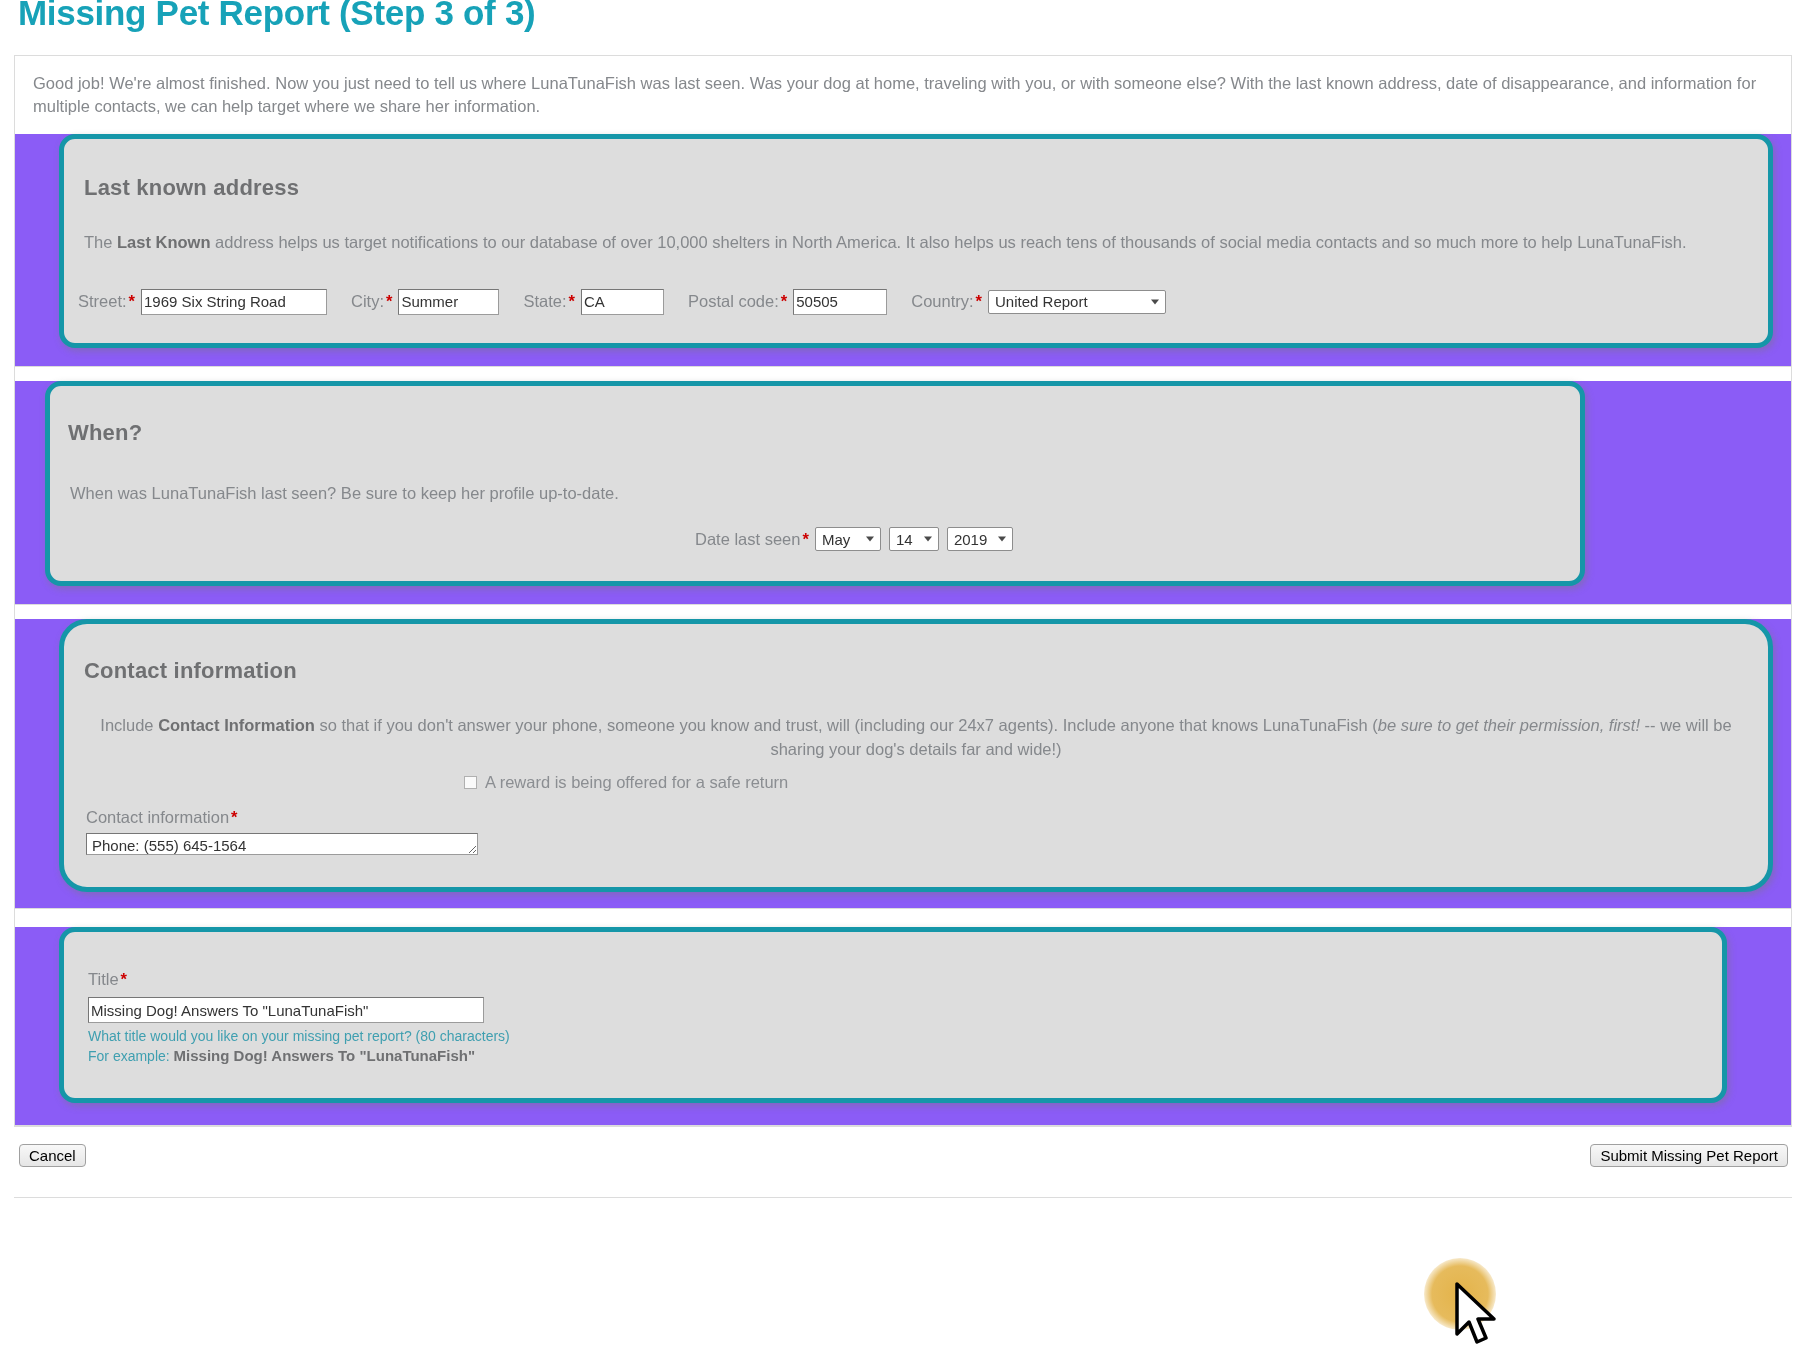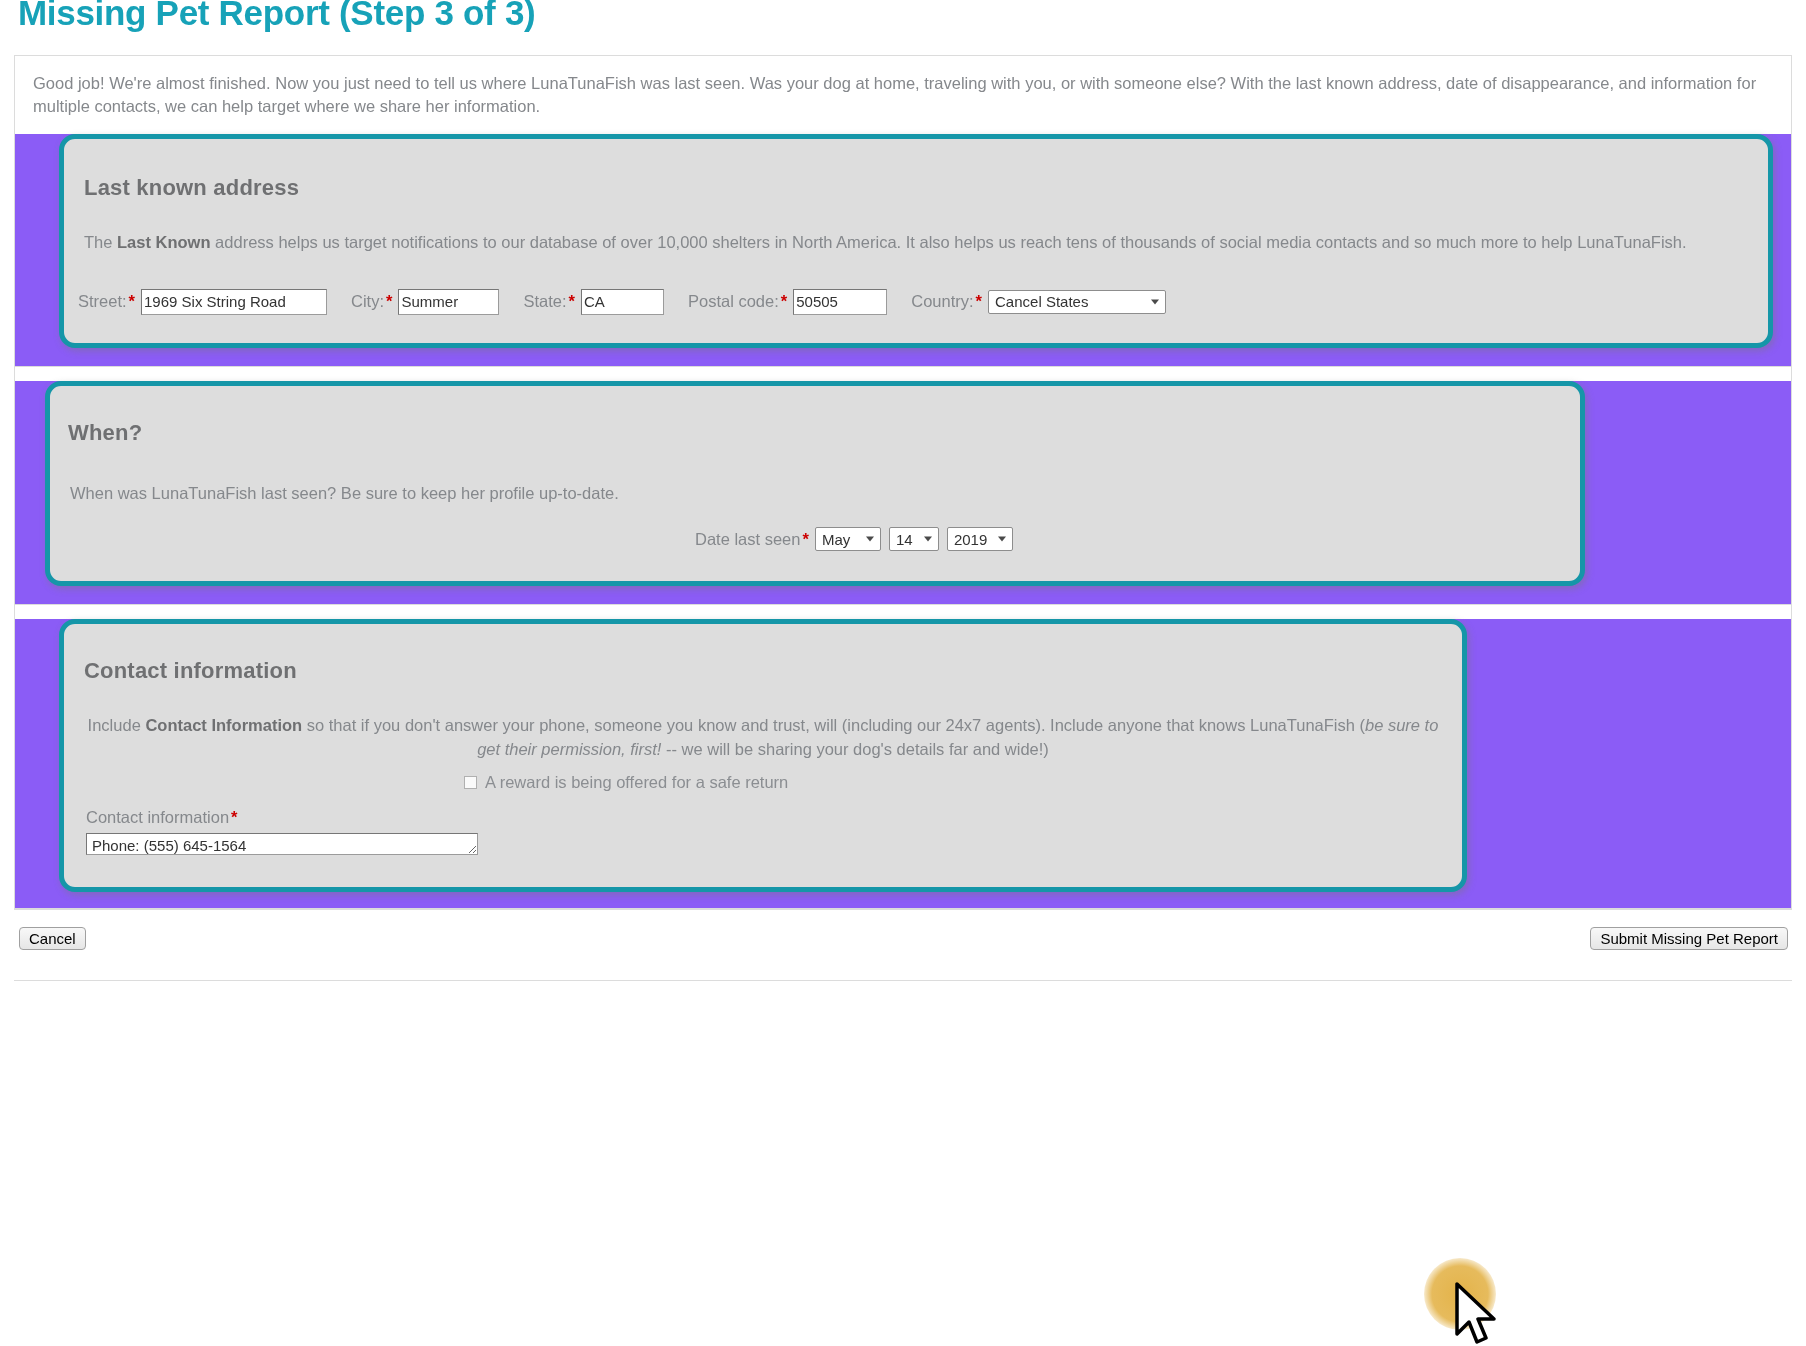--- a/index.html
+++ b/index.html
@@ -162,22 +162,23 @@
     display: flex;
     align-items: center;
     justify-content: flex-start;
     margin: 22px 0 0 645px;
   }
   .date-row .field-label { font-size: 16.5px; }
 
   
   #panel-contact {
     margin: 14px 46px 16px 44px;
-    width: 1408px;
+    width: 1714px;
     padding: 26px 0 28px 0;
+    border-radius: 28px;
   }
   #panel-contact .panel-title { margin: 8px 0 0 20px; }
   #panel-contact .panel-desc  { margin: 30px 20px 0 20px; text-align: center; }
 
   .reward-row {
     display: flex;
     align-items: center;
     margin: 12px 0 0 400px;
     font-size: 16.5px;
     color: #8b8e92;
@@ -313,21 +314,21 @@
         <input type="text" class="w-city" value="Summer" style="">
         <span class="gap"></span>
         <span class="field-label"><span>State:</span><span class="req">*</span></span>
         <input type="text" class="w-state" value="CA" style="">
         <span class="gap"></span>
         <span class="field-label"><span>Postal code:</span><span class="req">*</span></span>
         <input type="text" class="w-postal" value="50505" style="">
         <span class="gap"></span>
         <span class="field-label"><span>Country:</span><span class="req">*</span></span>
         <span class="sel sel-country">
-            <span>Cancel States</span>
+            <span>United Report</span>
             <span class="arrow"></span>
           </span>
       </div>
     </div>
   </div>
 
   <div class="section-row">
     <div class="panel" id="panel-when">
       <div class="panel-title">When?</div>
       <div class="panel-desc">When was LunaTunaFish last seen? Be sure to keep her profile up-to-date.</div>
@@ -361,20 +362,30 @@
         <span>A reward is being offered for a safe return</span>
       </div>
 
       <div class="contact-label"><span>Contact information</span><span class="req">*</span></div>
       <div class="ta-wrap">
         <textarea style="">Phone: (555) 645-1564</textarea>
       </div>
     </div>
   </div>
 
+  <div class="section-row">
+    <div class="panel" id="panel-title-block">
+      <div class="title-label"><span>Title</span><span class="req">*</span></div>
+      <div class="title-input-wrap">
+        <input type="text" class="w-title" value="Missing Dog! Answers To &quot;LunaTunaFish&quot;" style="">
+      </div>
+      <div class="hint">What title would you like on your missing pet report? (80 characters)</div>
+      <div class="hint2"><span>For example: </span><b>Missing Dog! Answers To "LunaTunaFish"</b></div>
+    </div>
+  </div>
 
 </div>
 
 <div class="footer">
   <button class="btn" id="cancel-btn">Cancel</button>
   <button class="btn" id="submit-btn">Submit Missing Pet Report</button>
 </div>
 
 <div class="click-halo"></div>
 <div class="cursor">

